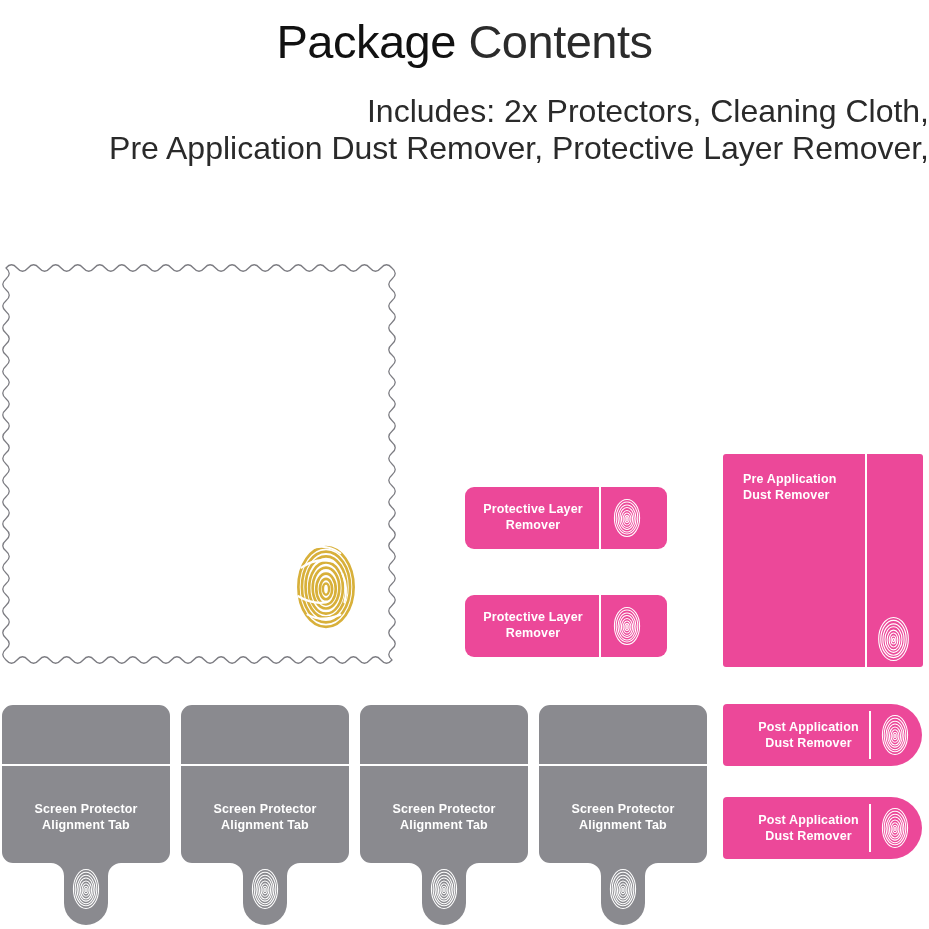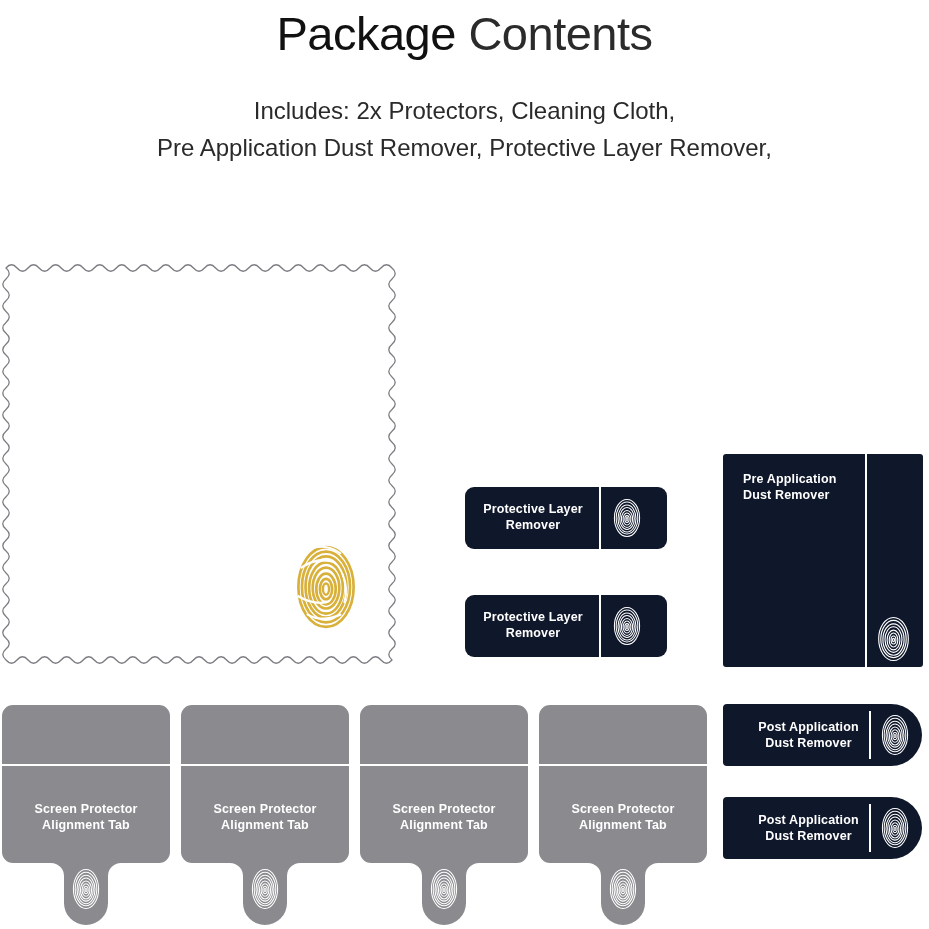--- a/index.html
+++ b/index.html
@@ -19,43 +19,43 @@
   
   #header {
     position: absolute;
     left: 0;
     top: 0;
     width: 929px;
   }
   #page-title {
     text-align: center;
     margin: 0;
-    padding-top: 4px;
+    padding-top: 12px;
     font-size: 47px;
     line-height: 60px;
     font-weight: 400;
     letter-spacing: -0.5px;
     white-space: nowrap;
   }
   #page-title .t-bold {
     font-weight: 500;
     color: #111111;
   }
   #page-title .t-light {
     font-weight: 300;
     color: #2b2b2b;
   }
 
   #description {
     position: absolute;
     left: 0;
     top: 93px;
     width: 929px;
-    text-align: center;
-    font-size: 24px;
+    text-align: right;
+    font-size: 32px;
     line-height: 36.5px;
     font-weight: 300;
     color: #2a2a2a;
   }
   #description .desc-line { display: block; white-space: nowrap; }
 
   
   #cleaning-cloth {
     position: absolute;
     left: 2px;
@@ -69,21 +69,21 @@
     position: absolute;
     left: 295px;
     top: 543px;
     width: 62px;
     height: 88px;
   }
 
   
   .part {
     position: absolute;
-    background: #0f172a;
+    background: #ec4899;
     box-sizing: border-box;
     text-decoration: underline;
   }
   .part-label {
     color: #ffffff;
     font-weight: bold;
     font-size: 12.5px;
     line-height: 16px;
     letter-spacing: 0.15px;
     white-space: pre-line;

